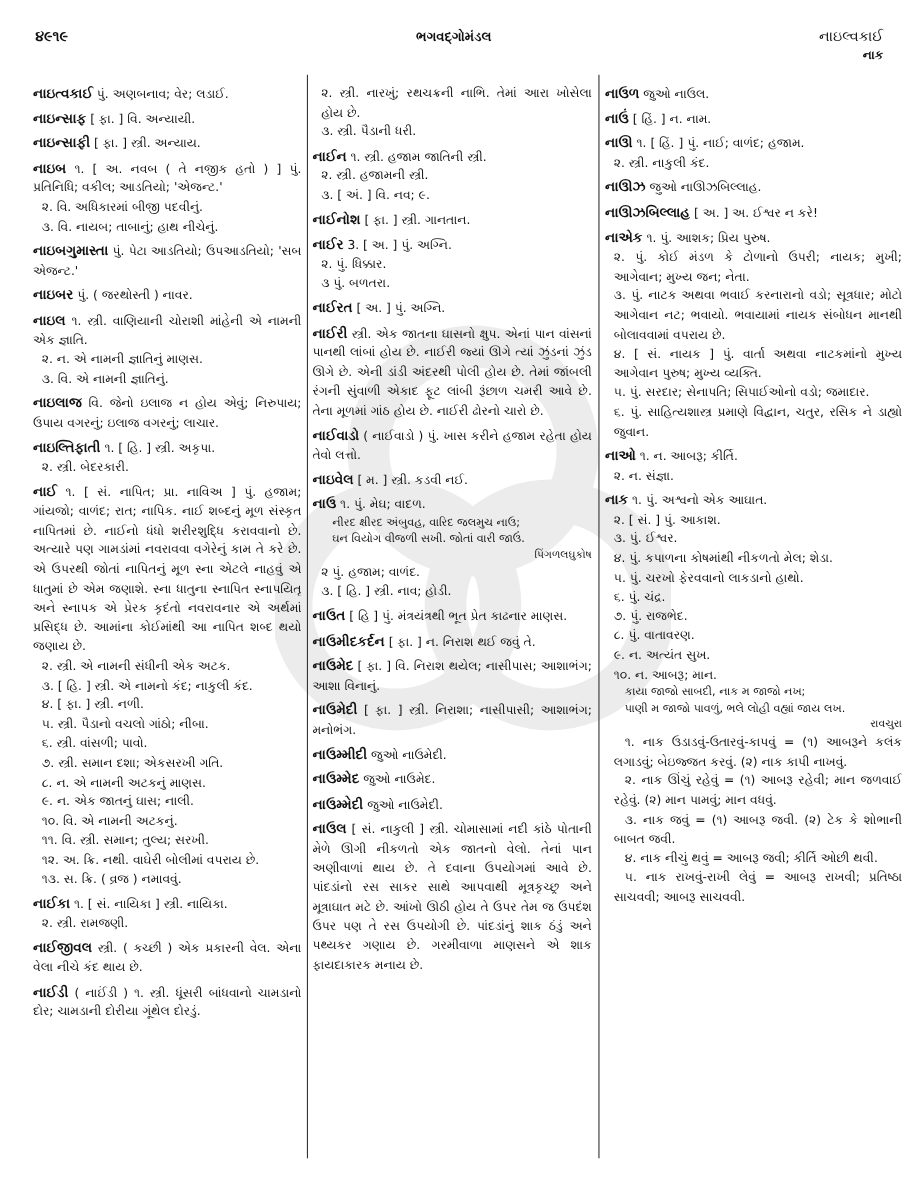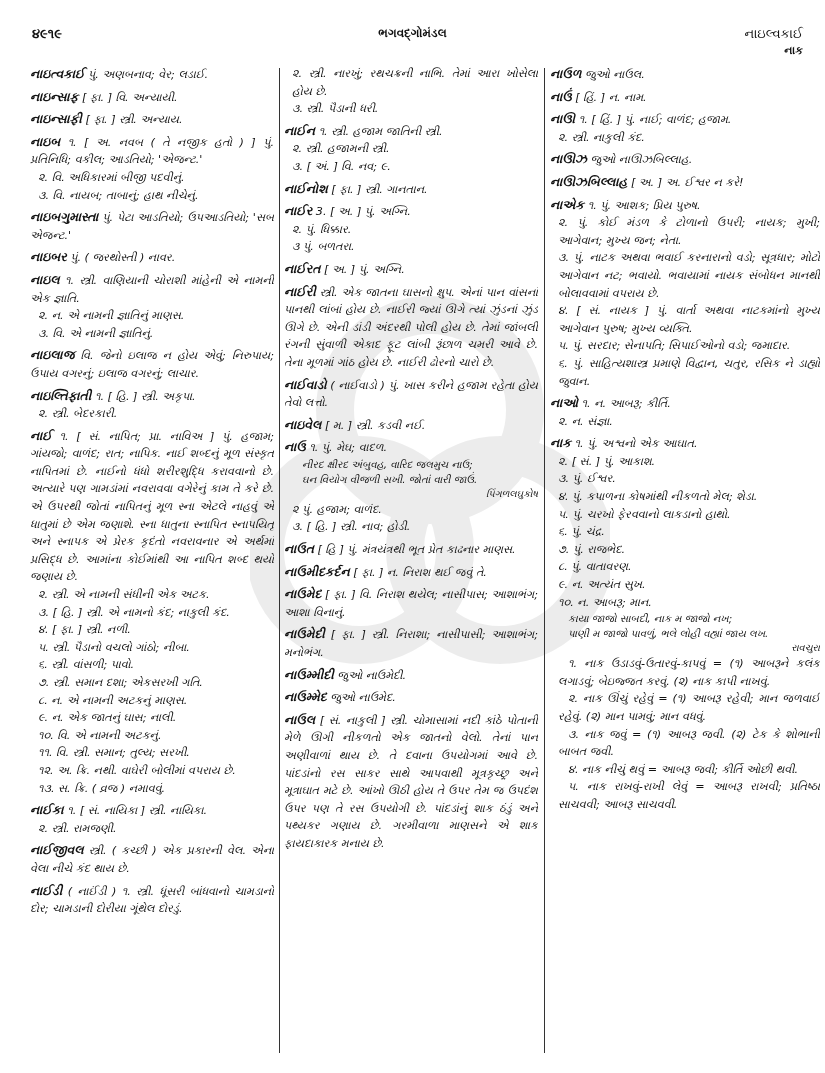--- a/index.html
+++ b/index.html
@@ -16,21 +16,21 @@
   }
   .header {
     position: absolute; left: 0; top: 0; width: 825px; height: 58px;
   }
   .hdr-page { position: absolute; left: 32px; top: 26px; font-size: 13px; font-weight: bold; }
   .hdr-title { position: absolute; left: 0; width: 825px; top: 26px; text-align: center; font-size: 12px; font-weight: bold; }
   .hdr-first { position: absolute; right: 22px; top: 26px; font-size: 13px; font-weight: normal; }
   .hdr-last { position: absolute; right: 22px; top: 44px; font-size: 11px; font-weight: bold; }
 
   .columns { position: absolute; top: 64px; left: 30px; width: 790px; height: 1000px; }
-  .col { position: absolute; top: 1px; height: 990px; font-size: 11.2px; line-height: 17.6px; overflow: hidden; font-style: italic; }
+  .col { position: absolute; top: 12px; height: 990px; font-size: 11.2px; line-height: 17.6px; overflow: hidden; }
   .col-1 { left: 0; width: 244px; }
   .col-2 { left: 254px; width: 254px; }
   .col-3 { left: 520px; width: 270px; }
   .rule { position: absolute; top: 4px; width: 1px; height: 985px; background: #333; }
   .rule-1 { left: 249px; }
   .rule-2 { left: 514px; }
 
   .entry { margin-bottom: 4px; text-align: justify; }
   .hw { font-weight: bold; font-size: 12.4px; }
   .sense { display: block; padding-left: 8px; }
@@ -89,20 +89,21 @@
         <div class="entry"><span class="hw">નાઈરી</span> <span>સ્ત્રી. એક જાતના ઘાસનો ક્ષુપ. એનાં પાન વાંસનાં પાનથી લાંબાં હોય છે. નાઈરી જ્યાં ઊગે ત્યાં ઝુંડનાં ઝુંડ ઊગે છે. એની ડાંડી અંદરથી પોલી હોય છે. તેમાં જાંબલી રંગની સુંવાળી એકાદ ફૂટ લાંબી રૂંછાળ ચમરી આવે છે. તેના મૂળમાં ગાંઠ હોય છે. નાઈરી ઢોરનો ચારો છે.</span></div>
         <div class="entry"><span class="hw">નાઈવાડો</span> <span>( નાઈવાડો ) પું. ખાસ કરીને હજામ રહેતા હોય તેવો લત્તો.</span></div>
         <div class="entry"><span class="hw">નાઇવેલ</span> <span>[ મ. ] સ્ત્રી. કડવી નઈ.</span></div>
         <div class="entry"><span class="hw">નાઉ</span> <span>૧. પું. મેઘ; વાદળ.</span><span class="verse">નીરદ ક્ષીરદ અંબુવહ, વારિદ જલમુચ નાઉ;</span><span class="verse">ઘન વિયોગ વીજળી સખી. જોતાં વારી જાઉં.</span><span class="src">પિંગળલઘુકોષ</span><span class="sense">૨ પું. હજામ; વાળંદ.</span><span class="sense">૩. [ હિ. ] સ્ત્રી. નાવ; હોડી.</span></div>
         <div class="entry"><span class="hw">નાઉત</span> <span>[ હિ ] પું. મંત્રયંત્રથી ભૂત પ્રેત કાઢનાર માણસ.</span></div>
         <div class="entry"><span class="hw">નાઉમીદકર્દન</span> <span>[ ફા. ] ન. નિરાશ થઈ જવું તે.</span></div>
         <div class="entry"><span class="hw">નાઉમેદ</span> <span>[ ફા. ] વિ. નિરાશ થયેલ; નાસીપાસ; આશાભંગ; આશા વિનાનું.</span></div>
         <div class="entry"><span class="hw">નાઉમેદી</span> <span>[ ફા. ] સ્ત્રી. નિરાશા; નાસીપાસી; આશાભંગ; મનોભંગ.</span></div>
         <div class="entry"><span class="hw">નાઉમ્મીદી</span> <span>જુઓ નાઉમેદી.</span></div>
         <div class="entry"><span class="hw">નાઉમ્મેદ</span> <span>જુઓ નાઉમેદ.</span></div>
+        <div class="entry"><span class="hw">નાઉમ્મેદી</span> <span>જુઓ નાઉમેદી.</span></div>
         <div class="entry"><span class="hw">નાઉલ</span> <span>[ સં. નાકુલી ] સ્ત્રી. ચોમાસામાં નદી કાંઠે પોતાની મેળે ઊગી નીકળતો એક જાતનો વેલો. તેનાં પાન અણીવાળાં થાય છે. તે દવાના ઉપયોગમાં આવે છે. પાંદડાંનો રસ સાકર સાથે આપવાથી મૂત્રકૃચ્છ્ર અને મૂત્રાઘાત મટે છે. આંખો ઊઠી હોય તે ઉપર તેમ જ ઉપદંશ ઉપર પણ તે રસ ઉપયોગી છે. પાંદડાંનું શાક ઠંડું અને પથ્યકર ગણાય છે. ગરમીવાળા માણસને એ શાક ફાયદાકારક મનાય છે.</span></div>
       </div>
     <div class="col col-3">
         <div class="entry"><span class="hw">નાઉળ</span> <span>જુઓ નાઉલ.</span></div>
         <div class="entry"><span class="hw">નાઉં</span> <span>[ હિં. ] ન. નામ.</span></div>
         <div class="entry"><span class="hw">નાઊ</span> <span>૧. [ હિં. ] પું. નાઈ; વાળંદ; હજામ.</span><span class="sense">૨. સ્ત્રી. નાકુલી કંદ.</span></div>
         <div class="entry"><span class="hw">નાઊઝ</span> <span>જુઓ નાઊઝબિલ્લાહ.</span></div>
         <div class="entry"><span class="hw">નાઊઝબિલ્લાહ</span> <span>[ અ. ] અ. ઈશ્વર ન કરે!</span></div>
         <div class="entry"><span class="hw">નાએક</span> <span>૧. પું. આશક; પ્રિય પુરુષ.</span><span class="sense">૨. પું. કોઈ મંડળ કે ટોળાનો ઉપરી; નાયક; મુખી; આગેવાન; મુખ્ય જન; નેતા.</span><span class="sense">૩. પું. નાટક અથવા ભવાઈ કરનારાનો વડો; સૂત્રધાર; મોટો આગેવાન નટ; ભવાયો. ભવાયામાં નાયક સંબોધન માનથી બોલાવવામાં વપરાય છે.</span><span class="sense">૪. [ સં. નાયક ] પું. વાર્તા અથવા નાટકમાંનો મુખ્ય આગેવાન પુરુષ; મુખ્ય વ્યક્તિ.</span><span class="sense">૫. પું. સરદાર; સેનાપતિ; સિપાઈઓનો વડો; જમાદાર.</span><span class="sense">૬. પું. સાહિત્યશાસ્ત્ર પ્રમાણે વિદ્વાન, ચતુર, રસિક ને ડાહ્યો જુવાન.</span></div>
         <div class="entry"><span class="hw">નાઓ</span> <span>૧. ન. આબરૂ; કીર્તિ.</span><span class="sense">૨. ન. સંજ્ઞા.</span></div>

